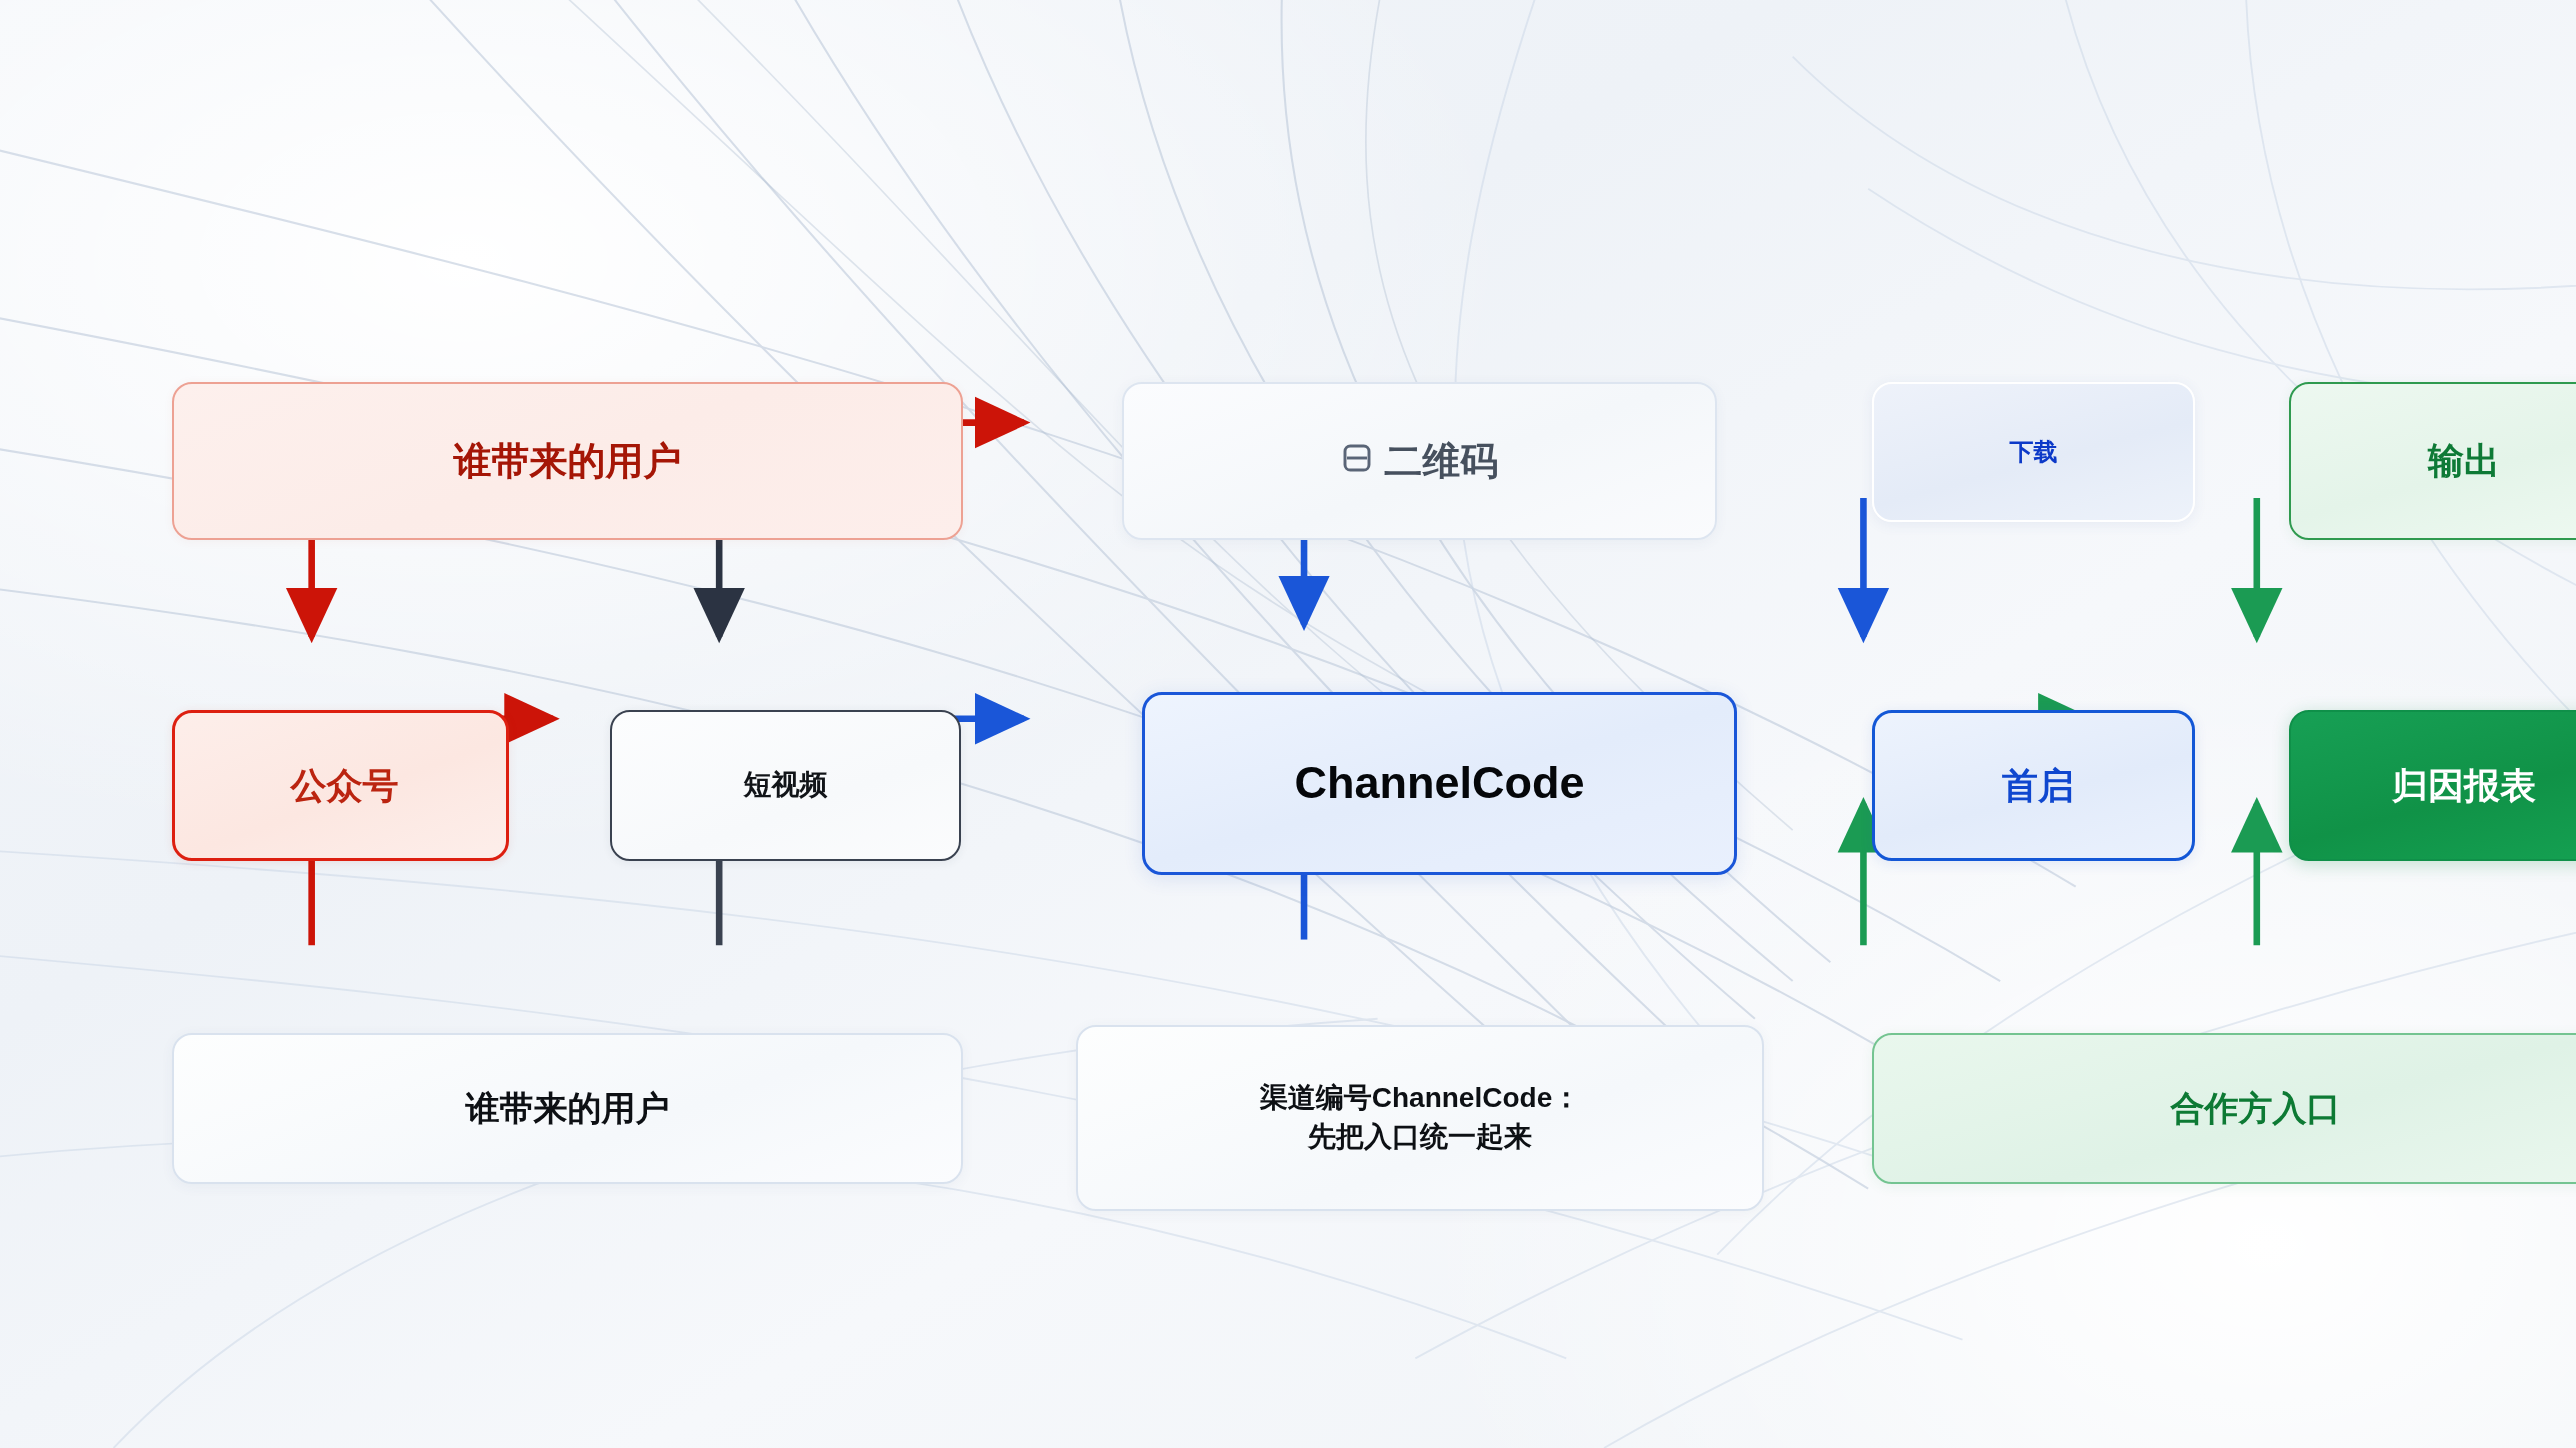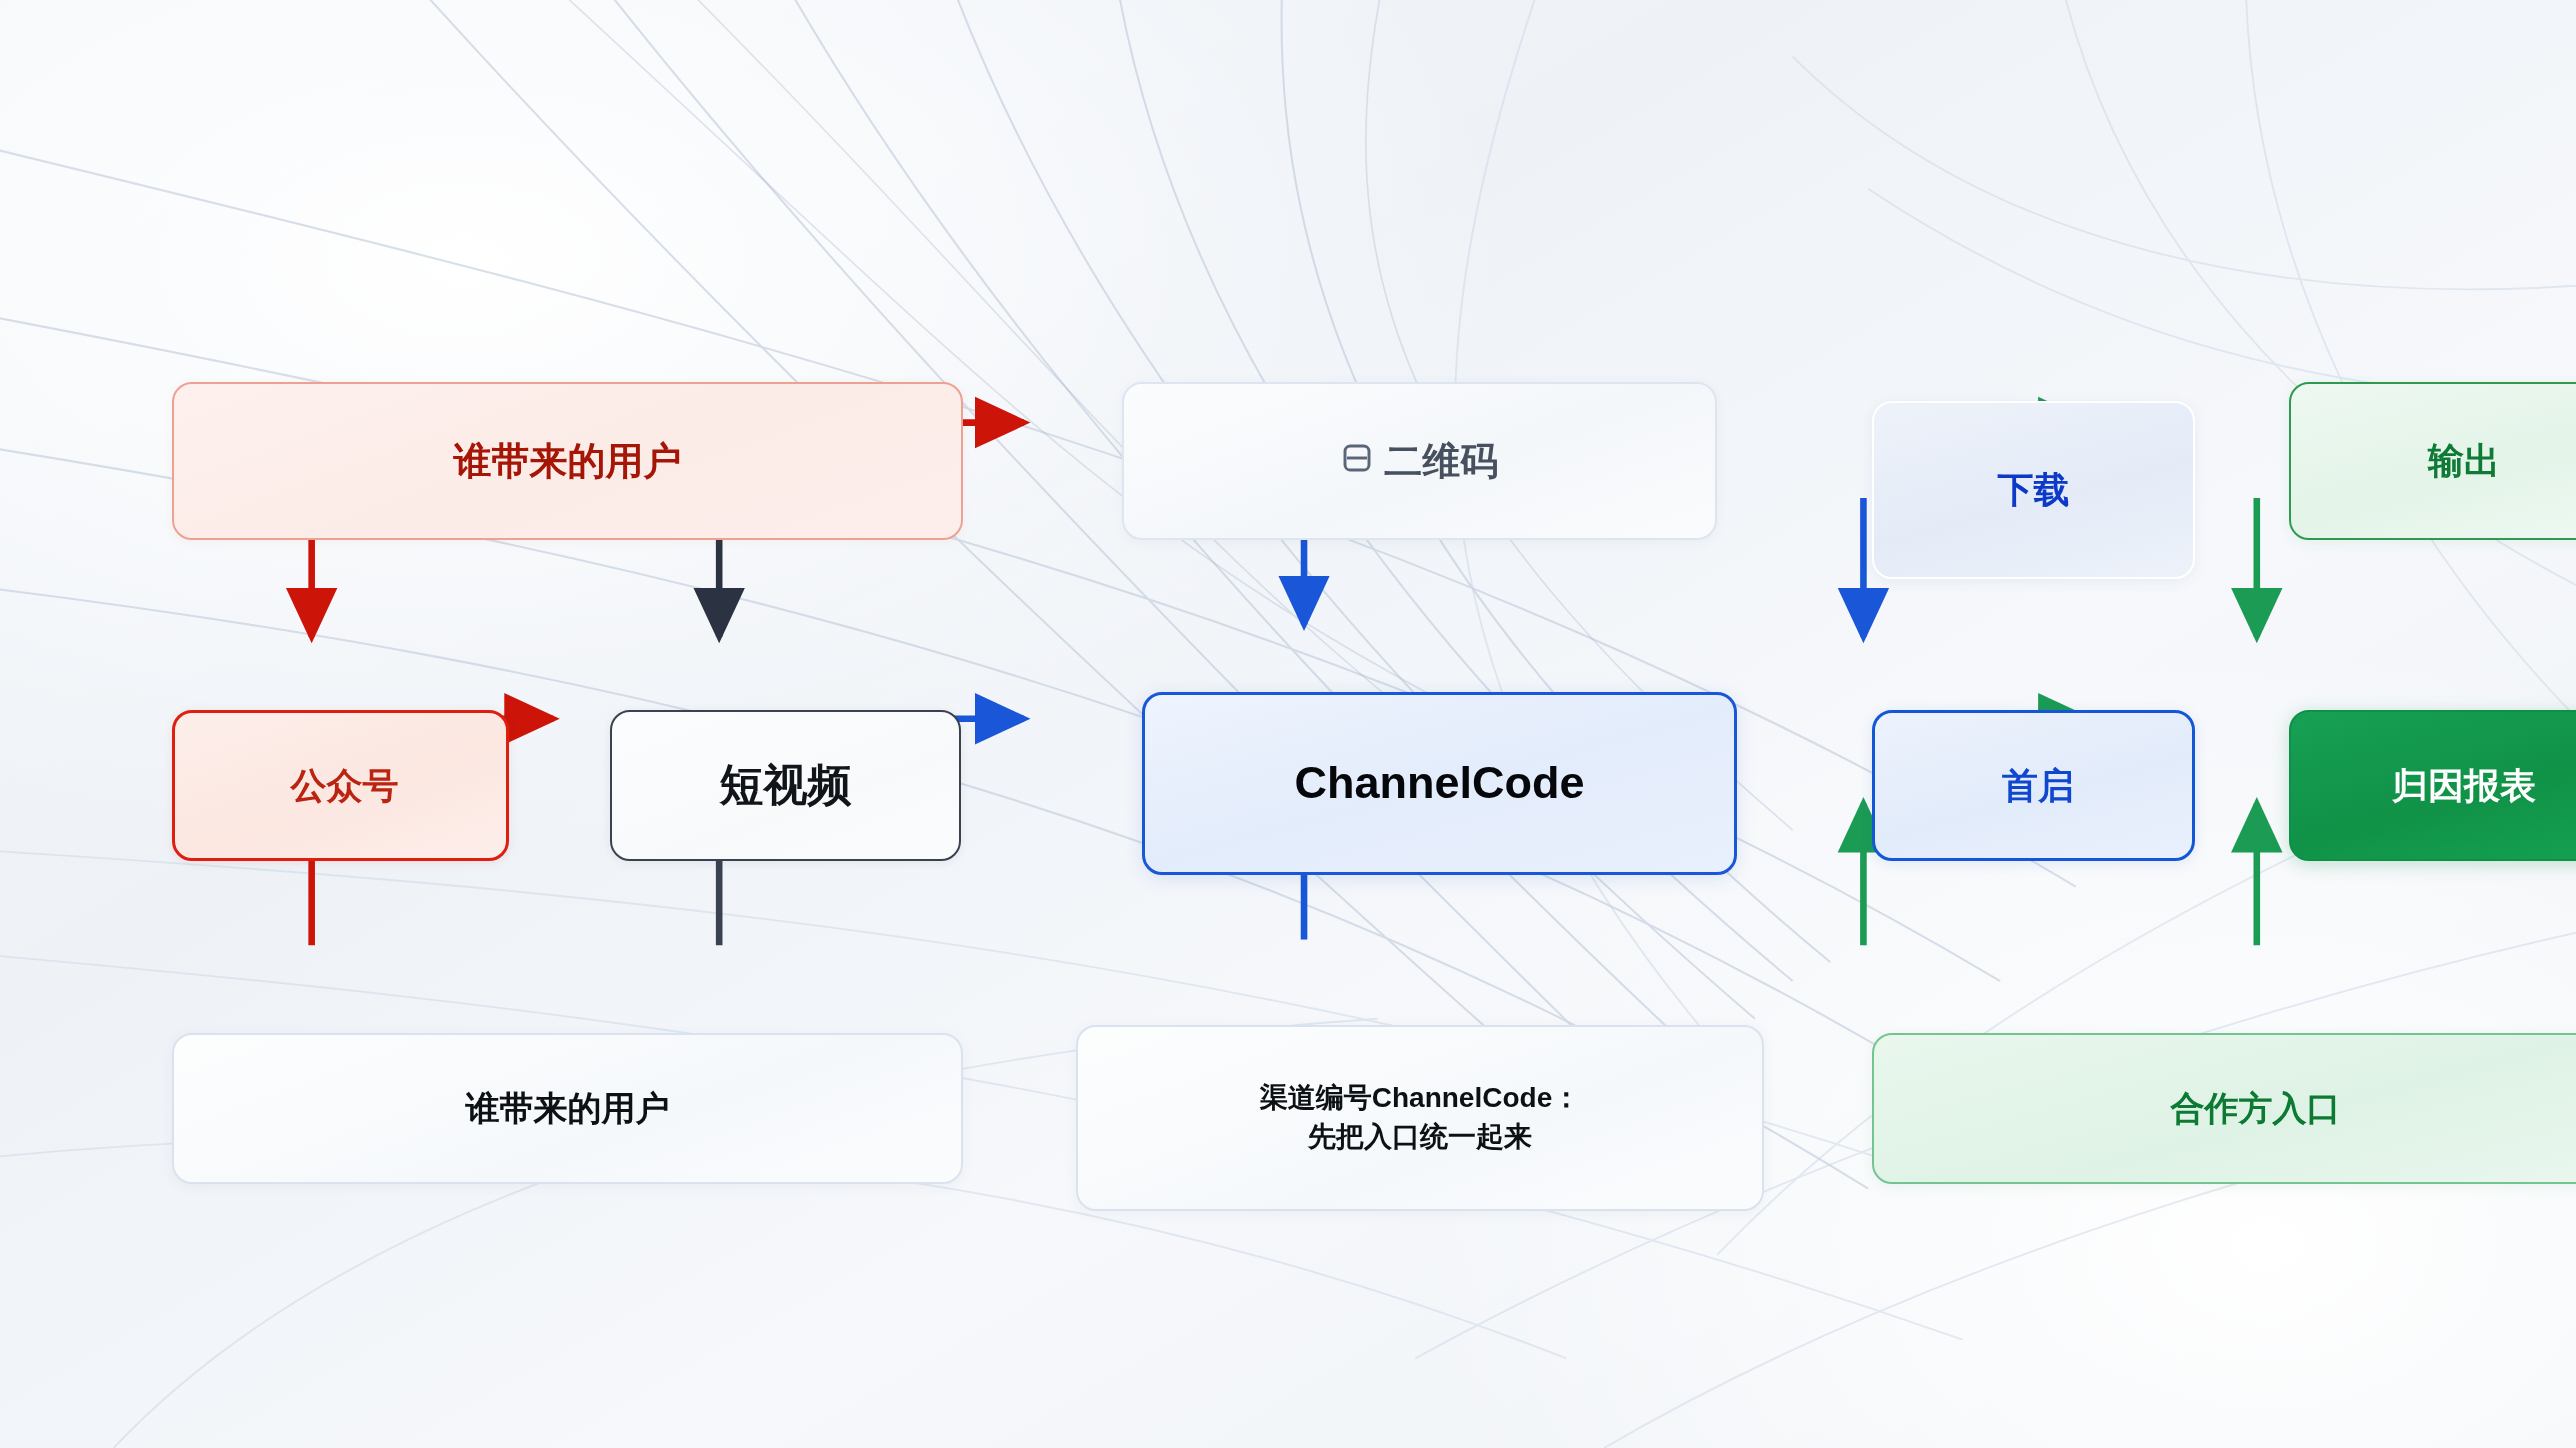--- a/index.html
+++ b/index.html
@@ -221,30 +221,30 @@
       <div class="node v-red-soft" style="left: 172px; top: 382px; width: 791px; height: 158px; font-size: 38px;">
         <span class="lbl">谁带来的用户</span>
       </div>
       <div class="node v-ghost" style="left: 1122px; top: 382px; width: 595px; height: 158px; font-size: 38px;">
         <span class="scan-icon"><svg width="32" height="32" viewBox="0 0 24 24" fill="none">
             <rect x="3" y="3" width="18" height="18" rx="4" stroke="#5a6577" stroke-width="2.2"></rect>
             <line x1="4.5" y1="12" x2="19.5" y2="12" stroke="#5a6577" stroke-width="2.2"></line>
           </svg></span>
         <span class="lbl">二维码</span>
       </div>
-      <div class="node v-blue-pale" style="left: 1872px; top: 401px; width: 323px; height: 178px; font-size: 36px;">
+      <div class="node v-blue-pale" style="left: 1872px; top: 382px; width: 323px; height: 140px; font-size: 24px;">
         <span class="lbl">下载</span>
       </div>
       <div class="node v-green-pale" style="left: 2289px; top: 382px; width: 350px; height: 158px; font-size: 36px;">
         <span class="lbl">输出</span>
       </div>
       <div class="node v-red-strong" style="left: 172px; top: 710px; width: 337px; height: 151px; font-size: 36px; padding-left: 8px;">
         <span class="lbl">公众号</span>
       </div>
-      <div class="node v-white-gray" style="left: 610px; top: 710px; width: 351px; height: 151px; font-size: 44px;">
+      <div class="node v-white-gray" style="left: 610px; top: 710px; width: 351px; height: 151px; font-size: 28px;">
         <span class="lbl">短视频</span>
       </div>
       <div class="node v-blue-hero" style="left: 1122px; top: 692px; width: 595px; height: 183px; font-size: 45px;">
         <span class="lbl">ChannelCode</span>
       </div>
       <div class="node v-blue-line" style="left: 1872px; top: 710px; width: 323px; height: 151px; font-size: 36px;">
         <span class="lbl">首启</span>
       </div>
       <div class="node v-green-solid" style="left: 2289px; top: 710px; width: 350px; height: 151px; font-size: 36px;">
         <span class="lbl">归因报表</span>

